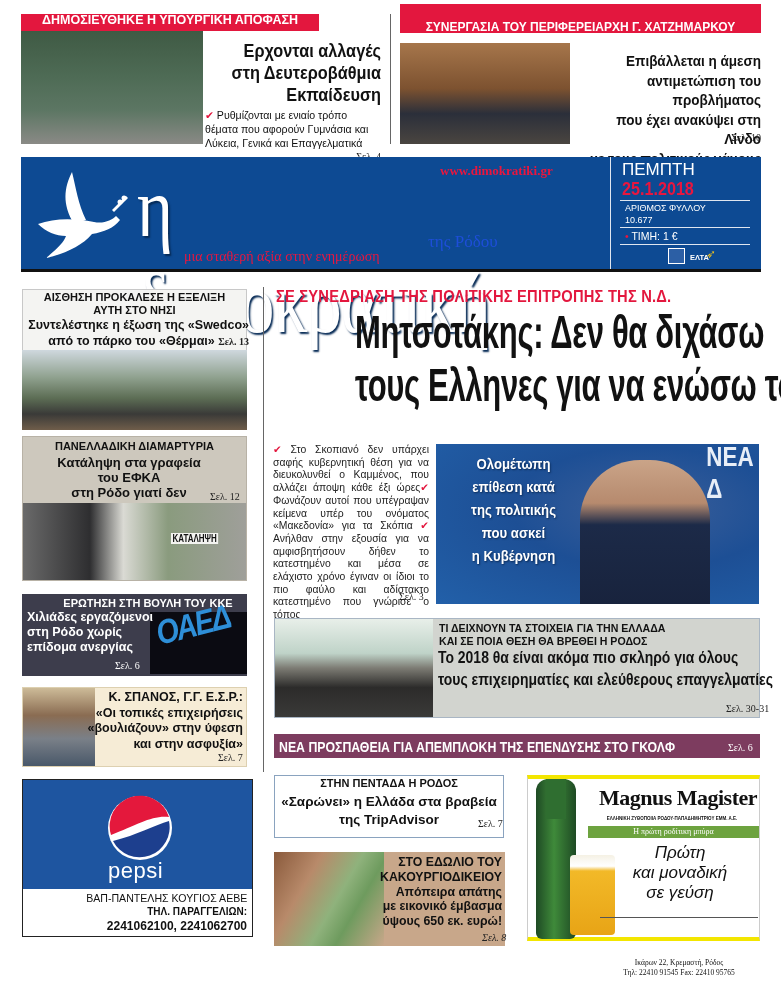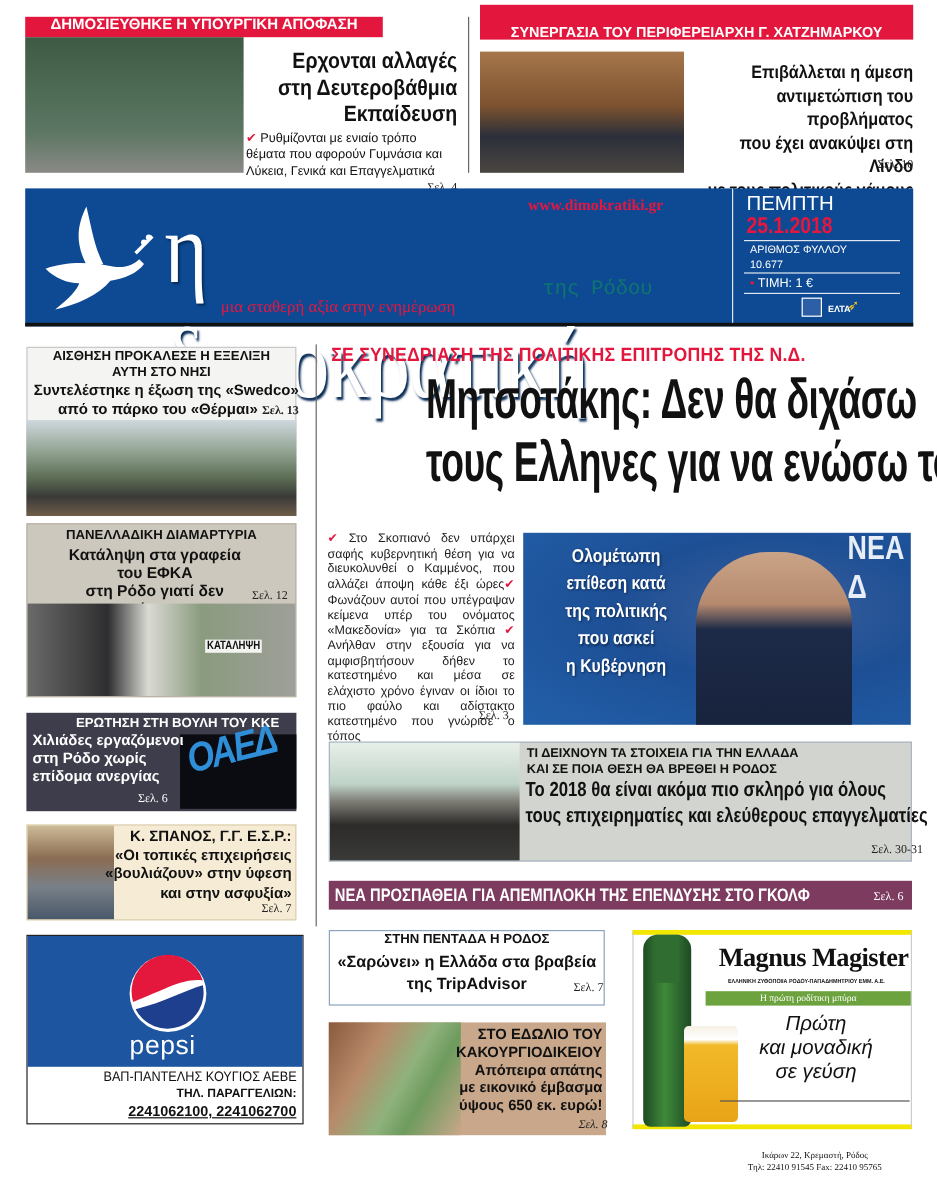--- a/index.html
+++ b/index.html
@@ -28,21 +28,21 @@
     background: linear-gradient(180deg,#a6764b 0%,#7d5230 45%,#2b2f3a 70%,#4a4540 100%); }
   #top-right-title { left: 560px; top: 51px; width: 201px; text-align: right; font-size: 15px; font-weight: bold; line-height: 19.5px; transform: scaleX(0.9); transform-origin: right top; }
   #top-right-page { right: 20px; top: 132px; }
 
   
   #masthead { left: 21px; top: 157px; width: 740px; height: 115px; background: #0d4a93; border-bottom: 3px solid #111; }
   #mast-divider { left: 610px; top: 157px; width: 1px; height: 112px; background: #dfe6f0; }
   #dove { left: 34px; top: 168px; width: 100px; height: 94px; }
   #mast-title { left: 137px; top: 160px; width: 480px; font-family: "Liberation Serif", serif; font-size: 84px; color: #fff; line-height: 96px; letter-spacing: -1px; transform: scaleX(0.82); transform-origin: left top; text-shadow: 2px 2px 2px #062a55; }
   #mast-url { left: 440px; top: 163px; font-family: "Liberation Serif", serif; font-size: 13px; color: #e8163f; font-weight: bold; }
-  #mast-sub { left: 452px; top: 232px; font-family: Liberation Mono, monospace; font-size: 17px; color: #0f766e; }
+  #mast-sub { left: 428px; top: 232px; font-family: Liberation Serif, serif; font-size: 17px; color: #1d4ed8; }
   #mast-slogan { left: 184px; top: 249px; font-family: "Liberation Serif", serif; font-size: 14px; color: #e8163f; }
   #mast-day { left: 622px; top: 160px; font-size: 17px; color: #fff; }
   #mast-date { left: 622px; top: 178px; font-size: 19px; color: #e8163f; font-weight: bold; transform: scaleX(0.85); transform-origin: left top; }
   #mast-line1 { left: 620px; top: 200px; width: 130px; height: 1px; background: #dfe6f0; }
   #mast-issue-label { left: 625px; top: 203px; font-size: 9px; color: #fff; }
   #mast-issue { left: 625px; top: 215px; font-size: 9px; color: #fff; }
   #mast-line2 { left: 620px; top: 227px; width: 130px; height: 1px; background: #dfe6f0; }
   #mast-price { left: 625px; top: 230px; font-size: 10.5px; color: #fff; }
   #mast-price .dot { color: #e8163f; }
   #mast-line3 { left: 620px; top: 244px; width: 130px; height: 1px; background: #dfe6f0; }
@@ -104,21 +104,21 @@
   #golf-text { left: 279px; top: 738px; font-size: 15px; font-weight: bold; color: #fff; transform: scaleX(0.82); transform-origin: left top; white-space: nowrap; }
   #golf-page { left: 728px; top: 742px; color: #fff; }
 
   
   #pepsi-ad { left: 22px; top: 779px; width: 231px; height: 158px; border: 1.5px solid #222; background: #fff; }
   #pepsi-blue { left: 23px; top: 780px; width: 229px; height: 109px; background: #1e55a0; }
   #pepsi-logo { left: 107px; top: 795px; width: 66px; height: 66px; }
   #pepsi-word { left: 108px; top: 858px; font-size: 22px; color: #fff; letter-spacing: 0.5px; }
   #pepsi-line1 { left: 23px; top: 892px; width: 228px; text-align: right; padding-right: 4px; font-size: 11.5px; transform: scaleX(0.92); transform-origin: right top; }
   #pepsi-line2 { left: 23px; top: 906px; width: 228px; text-align: right; padding-right: 4px; font-size: 10px; font-weight: bold; }
-  #pepsi-phones { left: 23px; top: 919px; width: 228px; text-align: right; padding-right: 4px; font-size: 12px; font-weight: bold; text-decoration: underline; }
+  #pepsi-phones { left: 23px; top: 919px; width: 228px; text-align: right; padding-right: 4px; font-size: 12px; font-weight: bold; }
 
   
   #trip-box { left: 274px; top: 775px; width: 230px; height: 63px; border: 1px solid #8aa3bf; background: #fff; }
   #trip-kicker { left: 274px; top: 777px; width: 230px; text-align: center; font-size: 11px; font-weight: bold; }
   #trip-title { left: 274px; top: 793px; width: 230px; text-align: center; font-size: 13.5px; font-weight: bold; line-height: 18px; }
   #trip-page { left: 478px; top: 818px; }
 
   
   #fraud-box { left: 274px; top: 852px; width: 231px; height: 94px; background: #c8a78a; }
   #fraud-photo { left: 274px; top: 852px; width: 110px; height: 94px;

